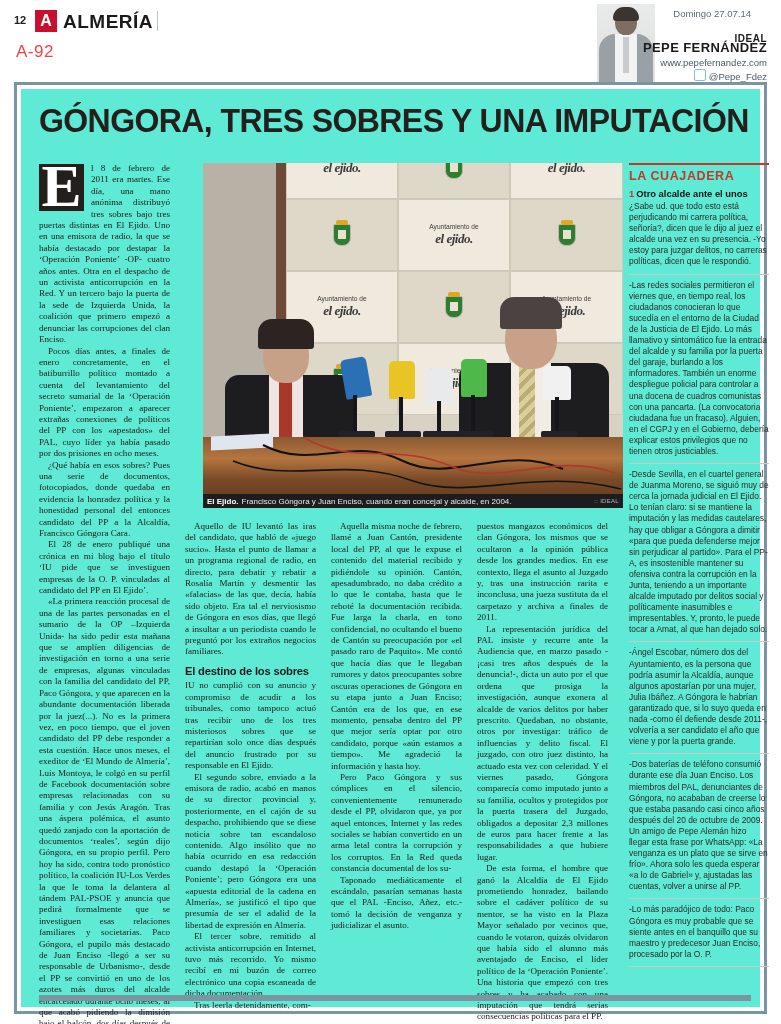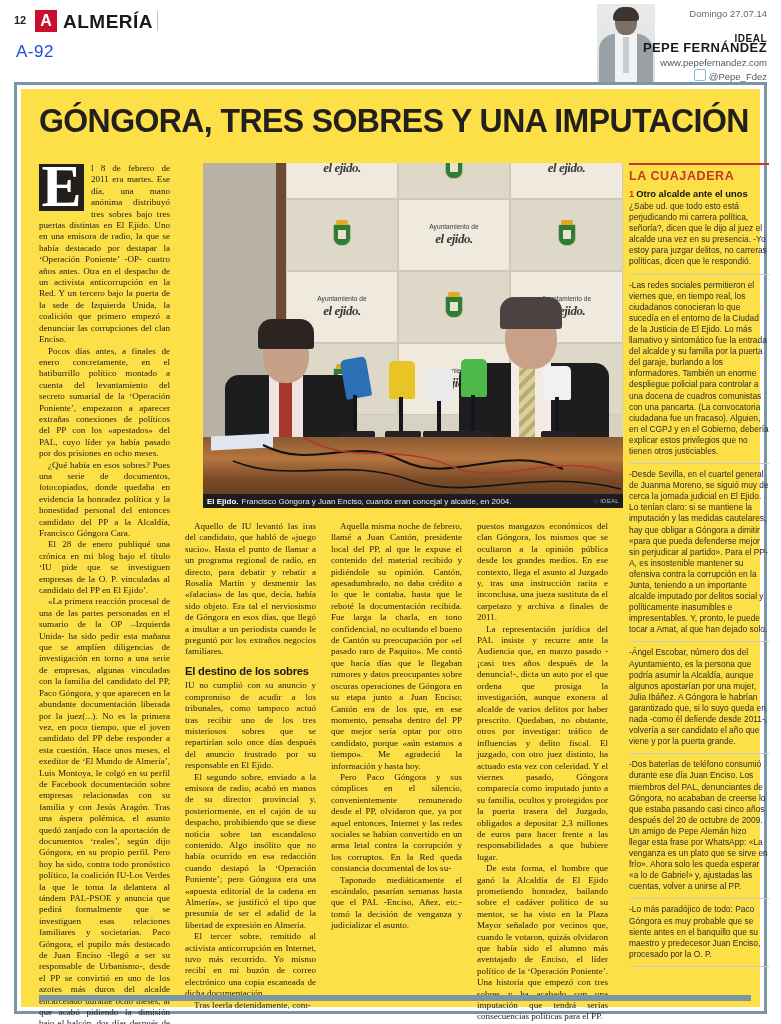--- a/index.html
+++ b/index.html
@@ -16,21 +16,21 @@
   .masthead{position:absolute;left:0;top:0;width:781px;height:86px;}
   .folio{position:absolute;left:14px;top:14px;font-family:"Liberation Sans",sans-serif;
     font-size:11px;font-weight:bold;color:#222;}
   .logo-a{position:absolute;left:35px;top:10px;width:22px;height:22px;background:#c8102e;
     display:flex;align-items:center;justify-content:center;}
   .logo-a span{color:#fff;font-family:"Liberation Sans",sans-serif;font-weight:bold;font-size:16px;line-height:1;}
   .section-name{position:absolute;left:63px;top:11px;font-family:"Liberation Sans",sans-serif;
     font-weight:bold;font-size:19px;letter-spacing:.5px;color:#1a1a1a;}
   .mast-div{position:absolute;left:157px;top:11px;width:1px;height:20px;background:#b9c2c8;}
 
-  .dateline{position:absolute;right:14px;top:8px;text-align:right;
+  .dateline{position:absolute;right:30px;top:8px;text-align:right;
     font-family:"Liberation Sans",sans-serif;font-size:9.5px;color:#5b6b76;}
   .brandline{position:absolute;right:14px;top:20px;text-align:right;
     font-family:"Liberation Sans",sans-serif;font-size:10px;font-weight:bold;color:#1a1a1a;letter-spacing:.5px;margin-top:13px;}
 
   .author-photo{position:absolute;right:126px;top:4px;width:58px;height:78px;overflow:hidden;}
   .author-photo .bg{position:absolute;inset:0;background:linear-gradient(180deg,#e9eaea 0%,#dfe0e0 100%);}
   .ap-head{position:absolute;left:18px;top:6px;width:22px;height:25px;border-radius:50% 50% 46% 46%;background:#7d6e63;}
   .ap-hair{position:absolute;left:16px;top:3px;width:26px;height:14px;border-radius:13px 13px 4px 4px;background:#3b3430;}
   .ap-body{position:absolute;left:2px;top:30px;width:54px;height:48px;background:#9aa1a6;border-radius:16px 16px 0 0;}
   .ap-shirt{position:absolute;left:18px;top:30px;width:22px;height:48px;background:#f2f3f4;}
@@ -41,21 +41,21 @@
   .author-web{position:absolute;right:14px;top:57px;text-align:right;
     font-family:"Liberation Sans",sans-serif;font-size:9.5px;color:#4d5a63;}
   .author-tw{position:absolute;right:14px;top:69px;text-align:right;
     font-family:"Liberation Sans",sans-serif;font-size:9.5px;color:#4d5a63;}
   .tw-icon{display:inline-block;width:10px;height:10px;border:1.2px solid #7fbfe0;border-radius:2px;
     vertical-align:-1px;margin-right:3px;}
 
   
   .frame{position:absolute;left:14px;top:82px;width:753px;height:932px;
     border:3px solid #7b95a3;background:#ffffff;box-sizing:border-box;}
-  .inner{position:absolute;left:4px;top:4px;right:4px;bottom:4px;background:#fde047;}
+  .inner{position:absolute;left:4px;top:4px;right:4px;bottom:4px;background:#5eead4;}
 
   
   .headline{position:absolute;left:18px;top:16px;width:712px;
     font-family:"Liberation Sans",sans-serif;font-weight:bold;font-size:32.5px;
     letter-spacing:-0.6px;color:#231f1d;line-height:1;white-space:nowrap;
     transform:scaleX(.985);transform-origin:left center;}
 
   
   .colwrap{position:absolute;left:18px;top:74px;width:712px;height:838px;}
   .col{position:absolute;top:0;width:131px;height:838px;
@@ -154,21 +154,21 @@
       <div class="ap-head"></div>
       <div class="ap-hair"></div>
     </div>
     <div class="author-name">PEPE FERNÁNDEZ</div>
     <div class="author-web">www.pepefernandez.com</div>
     <div class="author-tw">
       <span class="tw-icon"></span><span>@Pepe_Fdez</span>
     </div>
   </div>
 
-  <div style="position:absolute;left:16px;top:42px;font-family:'Liberation Sans',sans-serif;font-size:17px;color:#1d4ed8;letter-spacing:.5px;text-align:right;">A-92</div>
+  <div style="position:absolute;left:16px;top:42px;font-family:'Liberation Sans',sans-serif;font-size:17px;color:#ef4444;letter-spacing:.5px;text-align:right;">A-92</div>
 
   <div class="frame">
     <div class="inner">
 
       <div class="headline">GÓNGORA, TRES SOBRES Y UNA IMPUTACIÓN</div>
 
       <div class="colwrap">
 
         <div class="col c1">
           <div class="dropcap-wrap">

